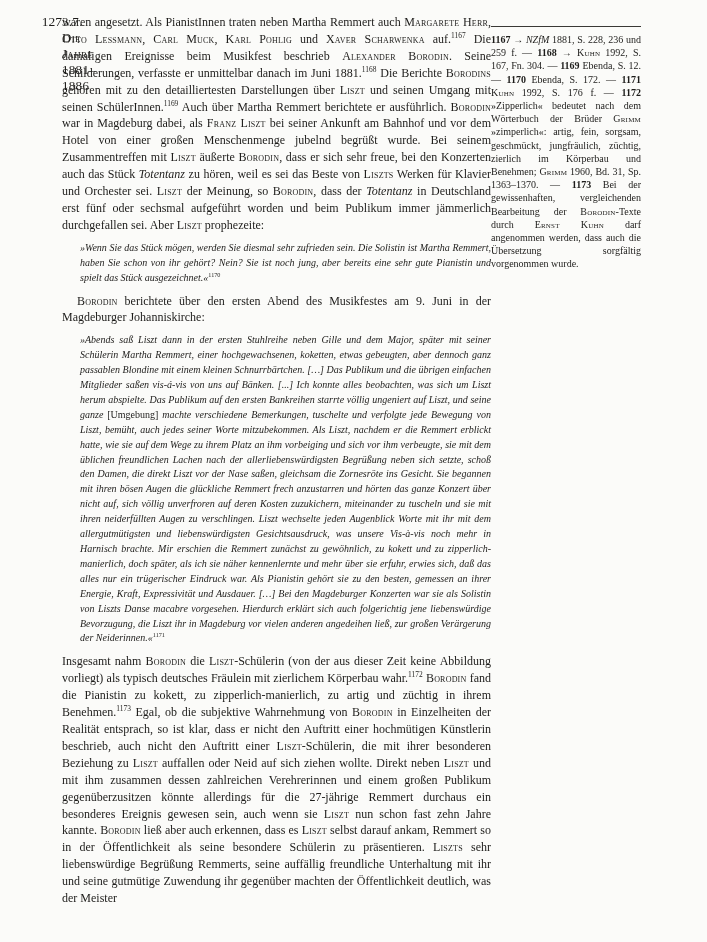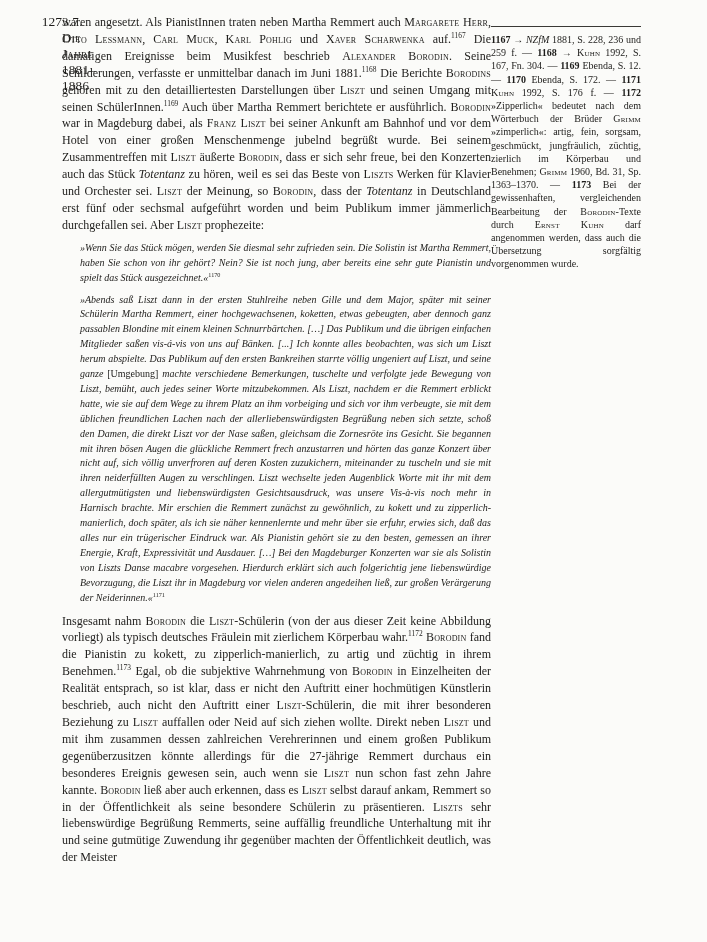--- a/index.html
+++ b/index.html
@@ -83,20 +83,21 @@
 <div class="page">
 
   <div class="running-head">
     <span class="title">3.7. Die Jahre 1881–1886</span>
     <span class="pageno">127</span>
   </div>
 
   <div class="bodytext">
     <p class="para">waren angesetzt. Als PianistInnen traten neben Martha Remmert auch <span class="t-sc">Margarete Herr</span>, <span class="t-sc">Otto Lessmann</span>, <span class="t-sc">Carl Muck</span>, <span class="t-sc">Karl Pohlig</span> und <span class="t-sc">Xaver Scharwenka</span> auf.<span class="t-sup">1167</span> Die damaligen Ereignisse beim Musikfest beschrieb <span class="t-sc">Alexander Borodin</span>. Seine Schilderungen, verfasste er unmittelbar danach im Juni 1881.<span class="t-sup">1168</span> Die Berichte <span class="t-sc">Borodins</span> gehören mit zu den detailliertesten Darstellungen über <span class="t-sc">Liszt</span> und seinen Umgang mit seinen SchülerInnen.<span class="t-sup">1169</span> Auch über Martha Remmert berichtete er ausführlich. <span class="t-sc">Borodin</span> war in Magdeburg dabei, als <span class="t-sc">Franz Liszt</span> bei seiner Ankunft am Bahnhof und vor dem Hotel von einer großen Menschenmenge jubelnd begrüßt wurde. Bei seinem Zusammentreffen mit <span class="t-sc">Liszt</span> äußerte <span class="t-sc">Borodin</span>, dass er sich sehr freue, bei den Konzerten auch das Stück <span class="t-i">Totentanz</span> zu hören, weil es sei das Beste von <span class="t-sc">Liszts</span> Werken für Klavier und Orchester sei. <span class="t-sc">Liszt</span> der Meinung, so <span class="t-sc">Borodin</span>, dass der <span class="t-i">Totentanz</span> in Deutschland erst fünf oder sechsmal aufgeführt worden und beim Publikum immer jämmerlich durchgefallen sei. Aber <span class="t-sc">Liszt</span> prophezeite:</p>
     <div class="quote">»Wenn Sie das Stück mögen, werden Sie diesmal sehr zufrieden sein. Die Solistin ist Martha Remmert, haben Sie schon von ihr gehört? Nein? Sie ist noch jung, aber bereits eine sehr gute Pianistin und spielt das Stück ausgezeichnet.«<span class="t-sup">1170</span></div>
+    <p class="para indent"><span class="t-sc">Borodin</span> berichtete über den ersten Abend des Musikfestes am 9. Juni in der Magdeburger Johanniskirche:</p>
     <div class="quote">»Abends saß Liszt dann in der ersten Stuhlreihe neben Gille und dem Major, später mit seiner Schülerin Martha Remmert, einer hochgewachsenen, koketten, etwas gebeugten, aber dennoch ganz passablen Blondine mit einem kleinen Schnurrbärtchen. […] Das Publikum und die übrigen einfachen Mitglieder saßen vis-á-vis von uns auf Bänken. [...] Ich konnte alles beobachten, was sich um Liszt herum abspielte. Das Publikum auf den ersten Bankreihen starrte völlig ungeniert auf Liszt, und seine ganze <span class="t-r">[Umgebung]</span> machte verschiedene Bemerkungen, tuschelte und verfolgte jede Bewegung von Liszt, bemüht, auch jedes seiner Worte mitzubekommen. Als Liszt, nachdem er die Remmert erblickt hatte, wie sie auf dem Wege zu ihrem Platz an ihm vorbeiging und sich vor ihm verbeugte, sie mit dem üblichen freundlichen Lachen nach der allerliebenswürdigsten Begrüßung neben sich setzte, schoß den Damen, die direkt Liszt vor der Nase saßen, gleichsam die Zornesröte ins Gesicht. Sie begannen mit ihren bösen Augen die glückliche Remmert frech anzustarren und hörten das ganze Konzert über nicht auf, sich völlig unverfroren auf deren Kosten zuzukichern, miteinander zu tuscheln und sie mit ihren neiderfüllten Augen zu verschlingen. Liszt wechselte jeden Augenblick Worte mit ihr mit dem allergutmütigsten und liebenswürdigsten Gesichtsausdruck, was unsere Vis-à-vis noch mehr in Harnisch brachte. Mir erschien die Remmert zunächst zu gewöhnlich, zu kokett und zu zipperlich-manierlich, doch später, als ich sie näher kennenlernte und mehr über sie erfuhr, erwies sich, daß das alles nur ein trügerischer Eindruck war. Als Pianistin gehört sie zu den besten, gemessen an ihrer Energie, Kraft, Expressivität und Ausdauer. […] Bei den Magdeburger Konzerten war sie als Solistin von Liszts Danse macabre vorgesehen. Hierdurch erklärt sich auch folgerichtig jene liebenswürdige Bevorzugung, die Liszt ihr in Magdeburg vor vielen anderen angedeihen ließ, zur großen Verärgerung der Neiderinnen.«<span class="t-sup">1171</span></div>
     <p class="para">Insgesamt nahm <span class="t-sc">Borodin</span> die <span class="t-sc">Liszt</span>-Schülerin (von der aus dieser Zeit keine Abbildung vorliegt) als typisch deutsches Fräulein mit zierlichem Körperbau wahr.<span class="t-sup">1172</span> <span class="t-sc">Borodin</span> fand die Pianistin zu kokett, zu zipperlich-manierlich, zu artig und züchtig in ihrem Benehmen.<span class="t-sup">1173</span> Egal, ob die subjektive Wahrnehmung von <span class="t-sc">Borodin</span> in Einzelheiten der Realität entsprach, so ist klar, dass er nicht den Auftritt einer hochmütigen Künstlerin beschrieb, auch nicht den Auftritt einer <span class="t-sc">Liszt</span>-Schülerin, die mit ihrer besonderen Beziehung zu <span class="t-sc">Liszt</span> auffallen oder Neid auf sich ziehen wollte. Direkt neben <span class="t-sc">Liszt</span> und mit ihm zusammen dessen zahlreichen Verehrerinnen und einem großen Publikum gegenüberzusitzen könnte allerdings für die 27-jährige Remmert durchaus ein besonderes Ereignis gewesen sein, auch wenn sie <span class="t-sc">Liszt</span> nun schon fast zehn Jahre kannte. <span class="t-sc">Borodin</span> ließ aber auch erkennen, dass es <span class="t-sc">Liszt</span> selbst darauf ankam, Remmert so in der Öffentlichkeit als seine besondere Schülerin zu präsentieren. <span class="t-sc">Liszts</span> sehr liebenswürdige Begrüßung Remmerts, seine auffällig freundliche Unterhaltung mit ihr und seine gutmütige Zuwendung ihr gegenüber machten der Öffentlichkeit deutlich, was der Meister</p>
   </div>
 
   <div class="footnotes">
     <div class="fn-rule"></div>
     <p class="fn-text"><span class="t-b">1167</span> → <span class="t-i">NZfM</span> 1881, S. 228, 236 und 259 f. — <span class="t-b">1168</span> → <span class="t-sc">Kuhn</span> 1992, S. 167, Fn. 304. — <span class="t-b">1169</span> Ebenda, S. 12. — <span class="t-b">1170</span> Ebenda, S. 172. — <span class="t-b">1171</span> <span class="t-sc">Kuhn</span> 1992, S. 176 f. — <span class="t-b">1172</span> »Zipperlich« bedeutet nach dem Wörterbuch der Brüder <span class="t-sc">Grimm</span> »zimperlich«: artig, fein, sorgsam, geschmückt, jungfräulich, züchtig, zierlich im Körperbau und Benehmen; <span class="t-sc">Grimm</span> 1960, Bd. 31, Sp. 1363–1370. — <span class="t-b">1173</span> Bei der gewissenhaften, vergleichenden Bearbeitung der <span class="t-sc">Borodin</span>-Texte durch <span class="t-sc">Ernst Kuhn</span> darf angenommen werden, dass auch die Übersetzung sorgfältig vorgenommen wurde.</p>
   </div>
 
 </div>

